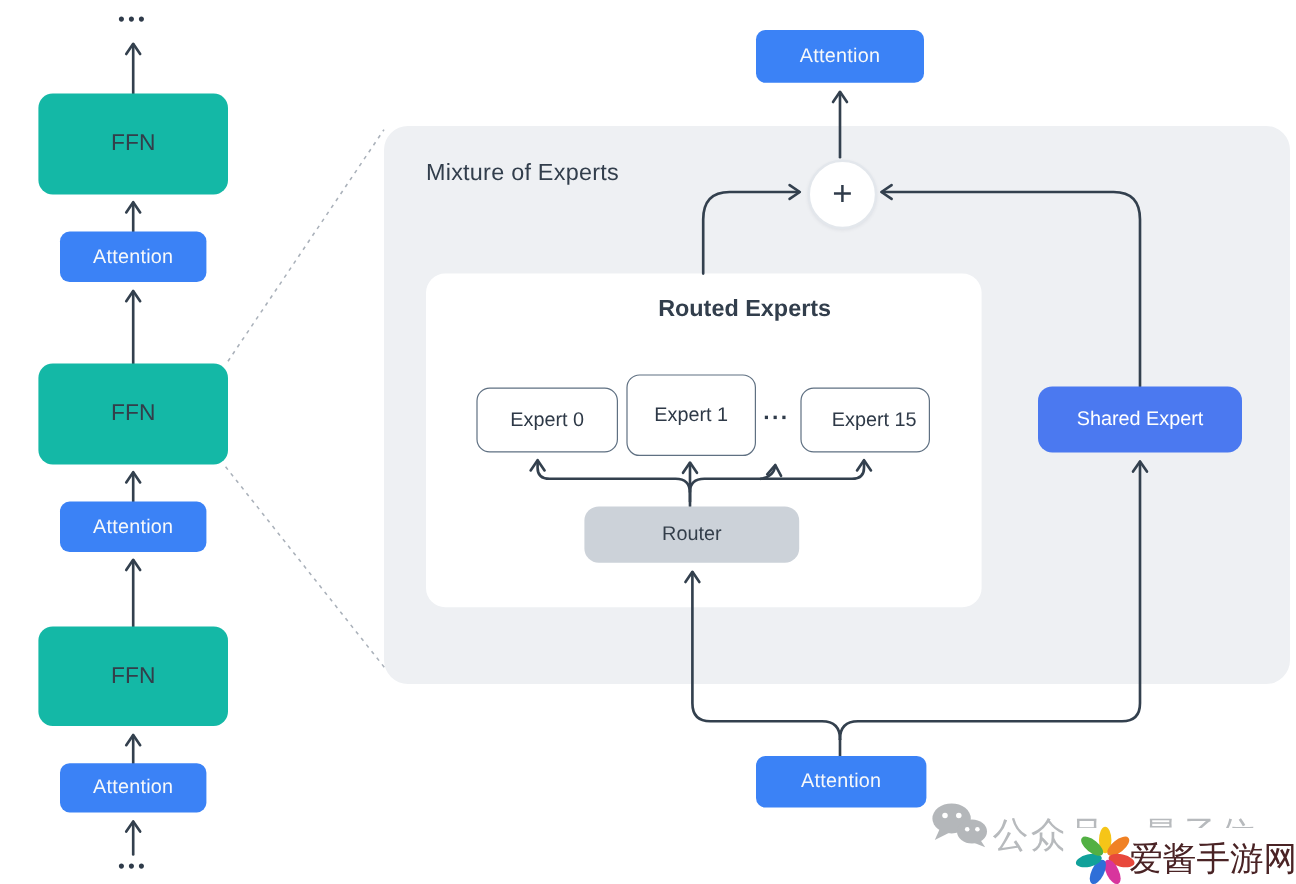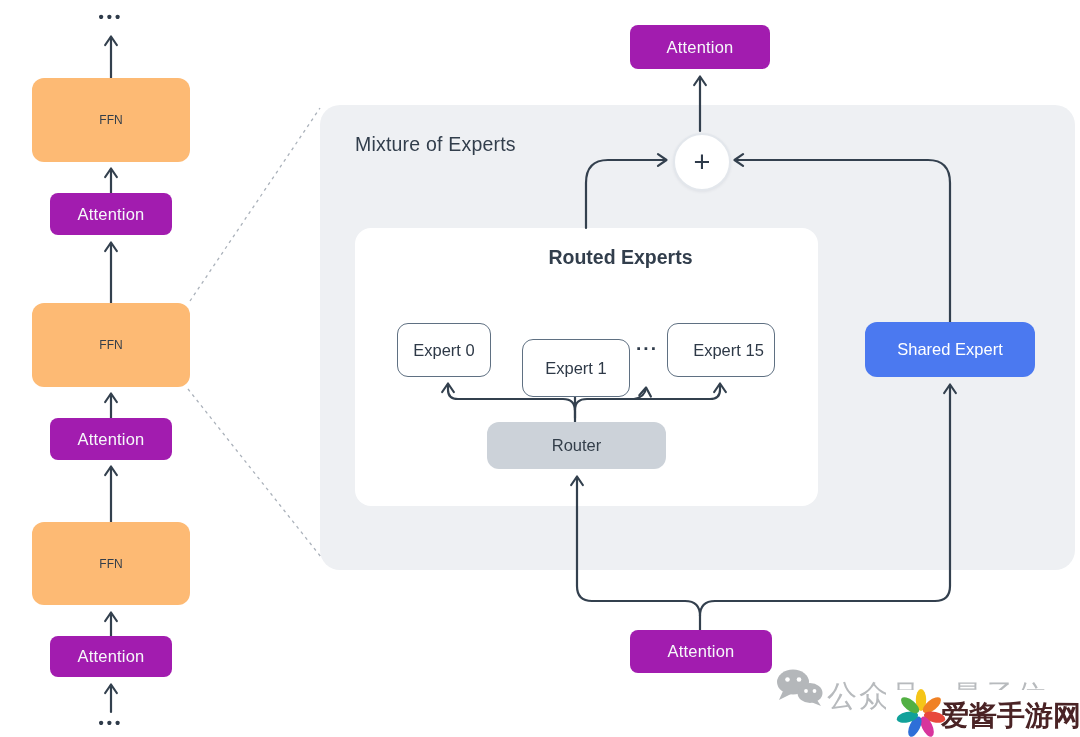--- a/index.html
+++ b/index.html
@@ -3,41 +3,41 @@
 <meta charset="utf-8">
 <style>
   html,body{margin:0;padding:0;background:#ffffff;}
   .stage{
     position:relative;width:1080px;height:737px;background:#ffffff;
     overflow:hidden;font-family:"Liberation Sans","DejaVu Sans",sans-serif;
     -webkit-font-smoothing:antialiased;
   }
   .abs{position:absolute;box-sizing:border-box;}
   .box{position:absolute;box-sizing:border-box;display:flex;align-items:center;justify-content:center;}
-  .attn{background:#a21caf;color:#f6f8fa;border-radius:8px;font-size:16.5px;letter-spacing:.2px;}
-  .ffn{background:#fdba74;color:#333e4a;border-radius:12px;font-size:12px;}
+  .attn{background:#3b82f6;color:#f6f8fa;border-radius:8px;font-size:16.5px;letter-spacing:.2px;}
+  .ffn{background:#14b8a6;color:#333e4a;border-radius:12px;font-size:19px;}
   .panel{position:absolute;left:320px;top:105px;width:755px;height:465px;background:#eef0f3;border-radius:20px;}
   .routed-box{position:absolute;left:355px;top:228px;width:463px;height:278px;background:#ffffff;border-radius:16px;}
   .expert{background:#ffffff;border:1.6px solid #5f7082;border-radius:11px;color:#2e3947;font-size:16.5px;}
   .router{background:#ccd2d9;border-radius:12px;color:#333e4a;font-size:16.5px;}
   .shared{background:#4b79f0;border-radius:12px;color:#ffffff;font-size:16.5px;}
   .moe-title{position:absolute;left:355px;top:133px;font-size:19.5px;font-weight:400;color:#323e4c;letter-spacing:.2px;}
   .routed-title{position:absolute;left:355px;top:246px;width:463px;text-align:center;font-size:19.5px;font-weight:600;color:#323e4c;padding-left:34px;}
   .plus-circle{position:absolute;left:673px;top:133px;width:54px;height:54px;border-radius:50%;
     background:#ffffff;border:2px solid #e3e7ec;display:flex;align-items:center;justify-content:center;
     font-size:29px;font-weight:500;color:#2f3b4a;box-shadow:0 1px 3px rgba(60,70,85,.08);}
   .dots{position:absolute;text-align:center;color:#2f3b4a;font-weight:700;}
   .dots-v{font-size:15px;letter-spacing:3px;}
   .dots-mid{font-size:19px;letter-spacing:1px;}
   .wires{position:absolute;left:0;top:0;z-index:3;pointer-events:none;}
   .lift{z-index:4;}
   .watermark-gray{position:absolute;top:676px;font-size:30px;color:#b7babd;letter-spacing:2px;white-space:nowrap;}
   .wm-cover{position:absolute;left:886px;top:690px;width:194px;height:47px;background:#ffffff;z-index:5;}
   .wm-logo{position:absolute;z-index:6;}
-  .site-name{position:absolute;left:941px;top:697px;font-size:28px;font-weight:700;color:#4a2325;white-space:nowrap;z-index:6;}
+  .site-name{position:absolute;left:941px;top:697px;font-size:28px;font-weight:400;color:#4a2325;white-space:nowrap;z-index:6;}
 </style>
 </head>
 <body>
 
 <div class="stage">
 
   <div class="panel"></div>
   <div class="routed-box"></div>
 
   <svg class="wires" width="1080" height="737" viewBox="0 0 1080 737">
@@ -87,22 +87,22 @@
   <div class="dots dots-v abs lift" style="left:86px;top:714px;width:50px;">•••</div>
 
   <div class="moe-title lift">Mixture of Experts</div>
 
   <div class="box attn lift" style="left:630px;top:25px;width:140px;height:44px;">Attention</div>
 
   <div class="plus-circle lift">+</div>
 
   <div class="routed-title lift">Routed Experts</div>
 
-  <div class="box expert lift" style="left:397px;top:323px;width:94px;height:54px;">Expert 0</div>
-  <div class="box expert lift" style="left:522px;top:339px;width:108px;height:58px;">Expert 1</div>
+  <div class="box expert lift" style="left:397px;top:323px;width:118px;height:54px;">Expert 0</div>
+  <div class="box expert lift" style="left:522px;top:312px;width:108px;height:68px;">Expert 1</div>
   <div class="dots dots-mid lift" style="left:632px;top:338px;width:30px;">···</div>
   <div class="box expert lift" style="left:667px;top:323px;width:108px;height:54px;padding-left:15px;">Expert 15</div>
 
   <div class="box router lift" style="left:487px;top:422px;width:179px;height:47px;">Router</div>
 
   <div class="box shared lift" style="left:865px;top:322px;width:170px;height:55px;">Shared Expert</div>
 
   <div class="box attn lift" style="left:630px;top:630px;width:142px;height:43px;">Attention</div>
 
   <svg class="abs lift" style="left:776px;top:669px;" width="48" height="38" viewBox="0 0 48 38">

